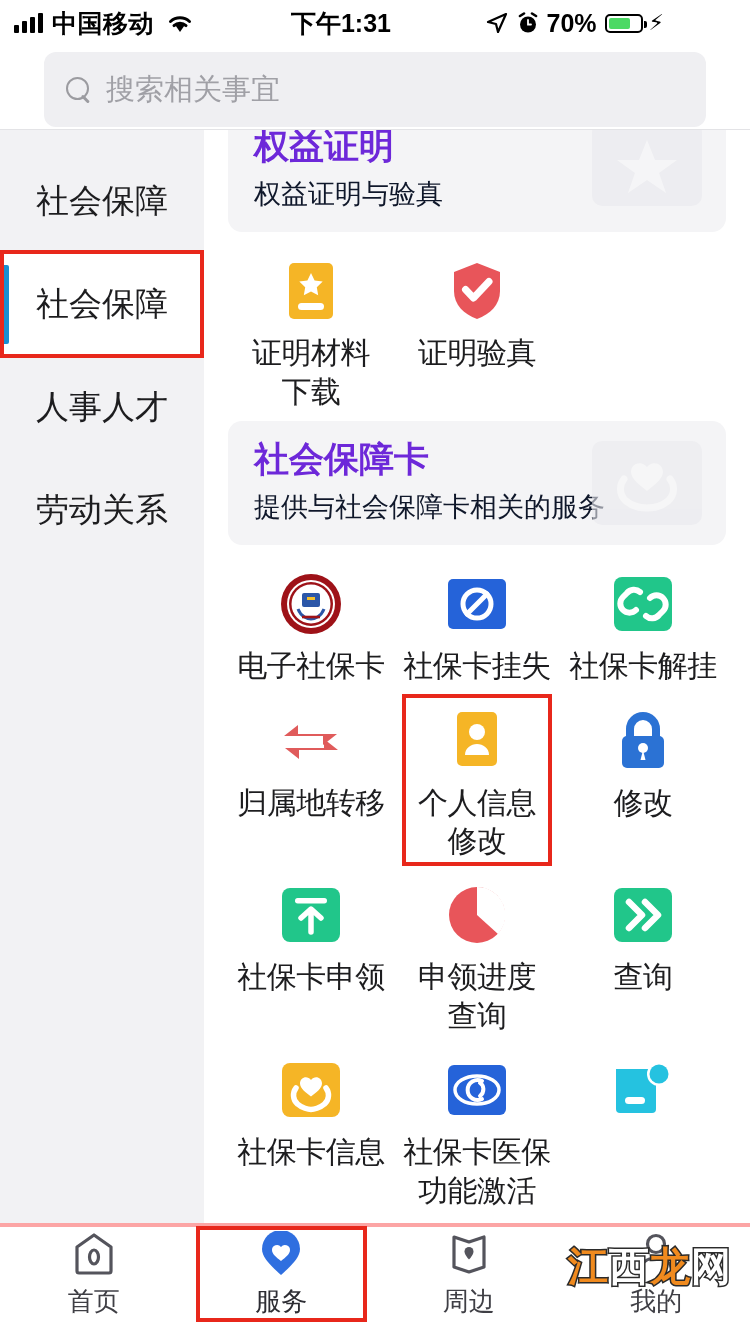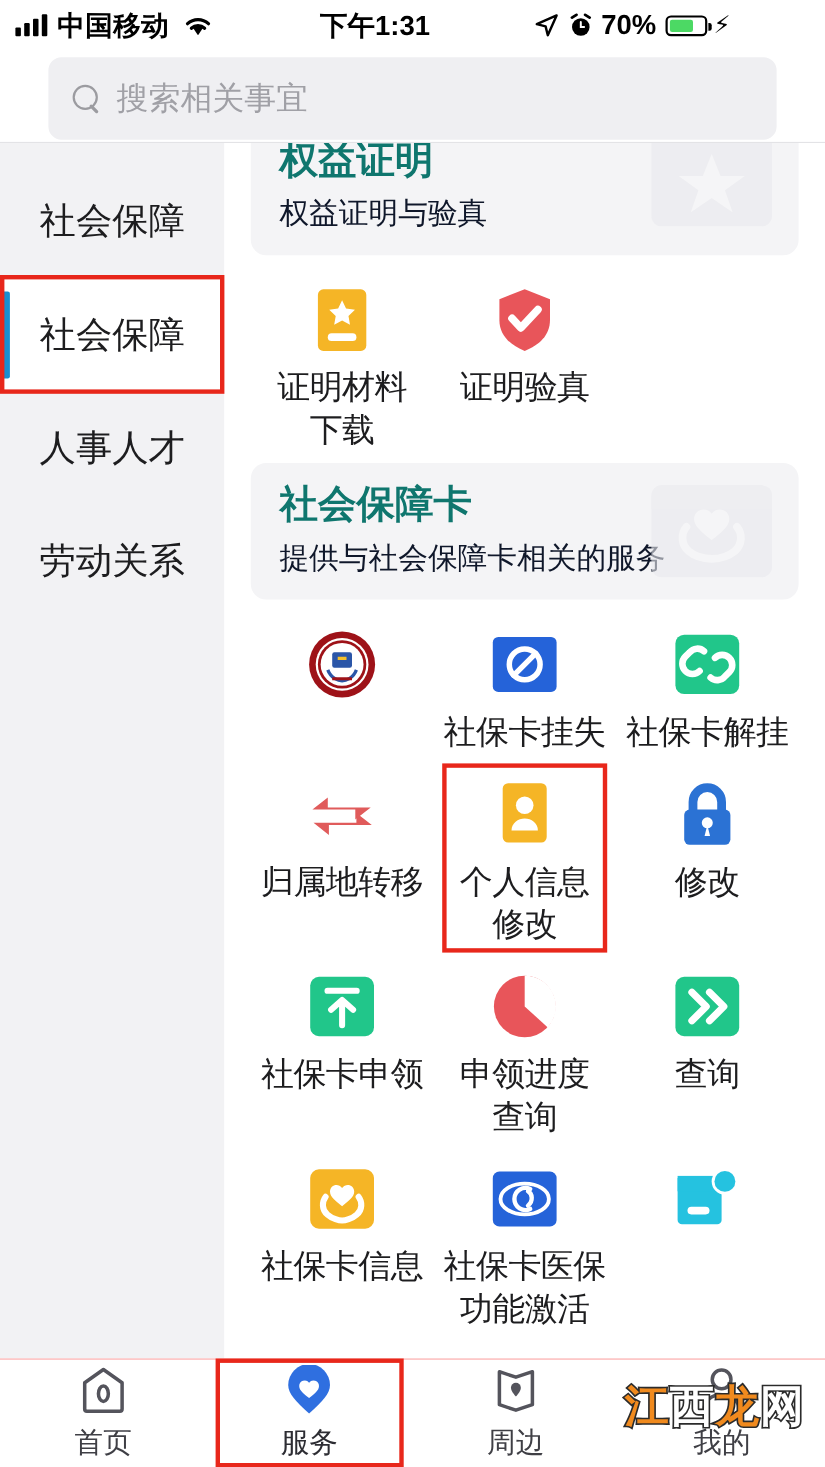--- a/index.html
+++ b/index.html
@@ -90,21 +90,21 @@
     flex:1; background:#ffffff; overflow:hidden;
     padding:0 24px;
   }
 
   
   .seccard{
     background:#F4F4F6; border-radius:14px; position:relative;
     padding:18px 26px 20px 26px; overflow:hidden; margin-bottom:14px;
   }
   .seccard.clipped{ margin-top:-34px; padding-top:30px;}
-  .sec-title{ font-size:35px; font-weight:bold; color:#0f766e; line-height:1.15;}
+  .sec-title{ font-size:35px; font-weight:bold; color:#6d28d9; line-height:1.15;}
   .sec-sub{ font-size:27px; color:#0f172a; margin-top:10px; }
   .sec-wm{
     position:absolute; right:24px; top:50%; transform:translateY(-50%);
     width:110px; height:84px; opacity:.6;
   }
 
   
   .grid{ display:flex; flex-wrap:wrap; }
   .cell{
     width:33.33%; display:flex; flex-direction:column; align-items:center;
@@ -114,22 +114,22 @@
   .ico{ width:62px; height:62px; margin-bottom:12px; position:relative; }
   .cell-label{
     font-size:30px; color:#1d1d1f; text-align:center; line-height:1.28;
     letter-spacing:-0.5px;
   }
   .annot-cell{ left:8px; top:-2px; right:8px; bottom:4px; width:auto; height:auto;}
   svg{ display:block; }
 
   
   .tabbar{
-    position:absolute; left:0; right:0; bottom:0; height:99px;
-    background:#fff; border-top:1px solid #fca5a5;
+    position:absolute; left:0; right:0; bottom:12px; height:99px;
+    background:#fff; border-top:4px solid #fca5a5;
     display:flex;
   }
   .tab{
     flex:1; display:flex; flex-direction:column; align-items:center;
     justify-content:center; gap:7px; position:relative;
   }
   .tab-label{ font-size:26px; color:#3f3f45; }
   .tab.active .tab-label{ color:#2d2d33; }
   .tab-ico{ width:46px; height:46px; }
   .annot-tab{ left:8px; top:-1px; right:8px; bottom:0; width:auto; height:auto; }
@@ -271,20 +271,23 @@
             <circle cx="31" cy="31" r="30" fill="#9E1218"></circle>
             <circle cx="31" cy="31" r="24" fill="#fff"></circle>
             <circle cx="31" cy="31" r="22" fill="#9E1218"></circle>
             <circle cx="31" cy="31" r="19.5" fill="#fff"></circle>
             <rect x="22" y="20" width="18" height="14" rx="2" fill="#2B56A8"></rect>
             <path d="M27 24 h8 v3 h-8z" fill="#F5C02B"></path>
             <path d="M18 36 c3 8 10 10 13 10 c3 0 10-2 13-10" stroke="#2B56A8" stroke-width="3" fill="none"></path>
             <path d="M22 44 h18" stroke="#9E1218" stroke-width="2.6"></path>
           </svg>
         </span>
+        <div class="cell-label">
+          <div>电子社保卡</div>
+        </div>
       </div>
 
       <div class="cell">
         <span class="ico">
           <svg width="62" height="62" viewBox="0 0 62 62">
             <rect x="2" y="6" width="58" height="50" rx="5" fill="#2563D9"></rect>
             <circle cx="31" cy="31" r="14" fill="none" stroke="#fff" stroke-width="5"></circle>
             <line x1="21" y1="41" x2="41" y2="21" stroke="#fff" stroke-width="5" stroke-linecap="round"></line>
           </svg>
         </span>

